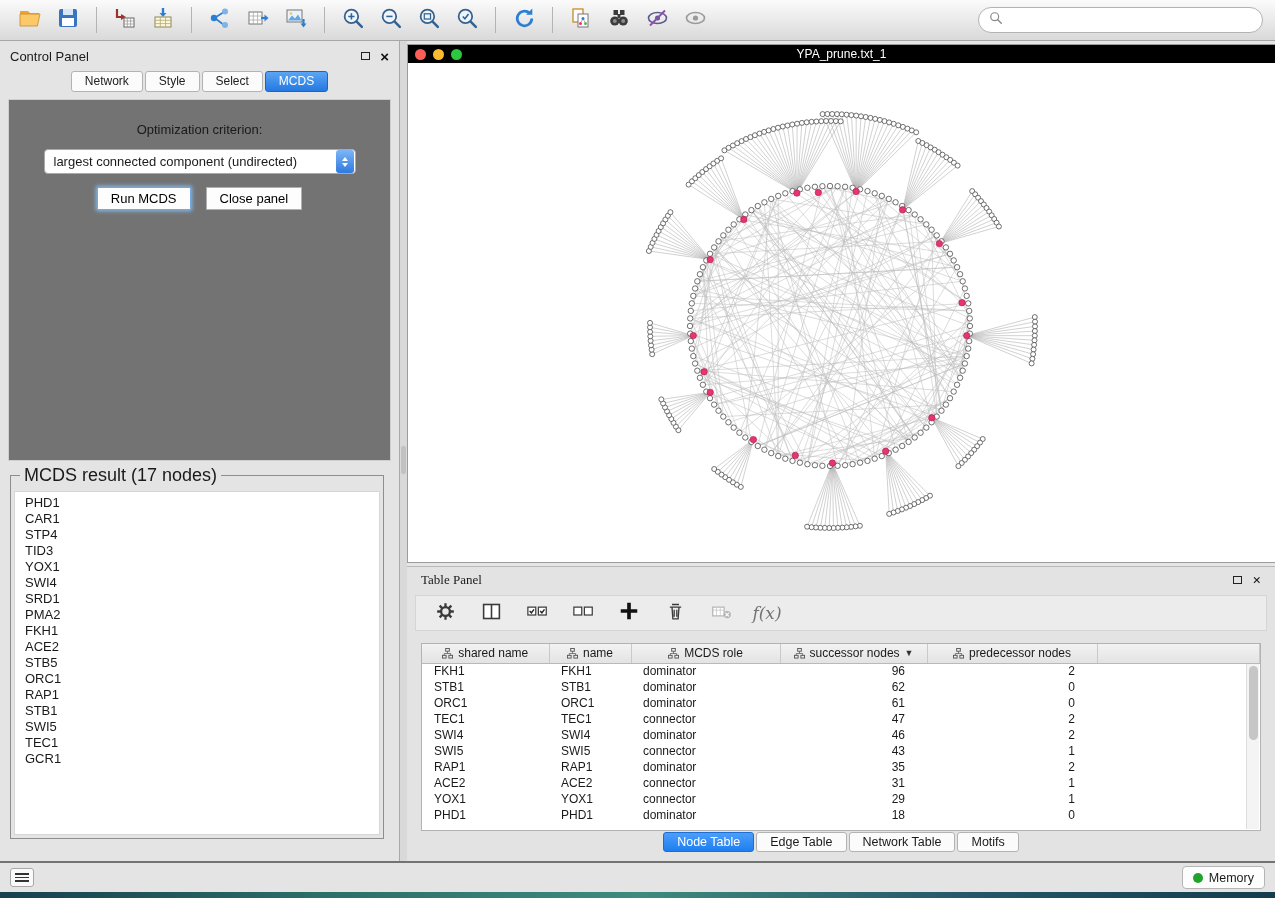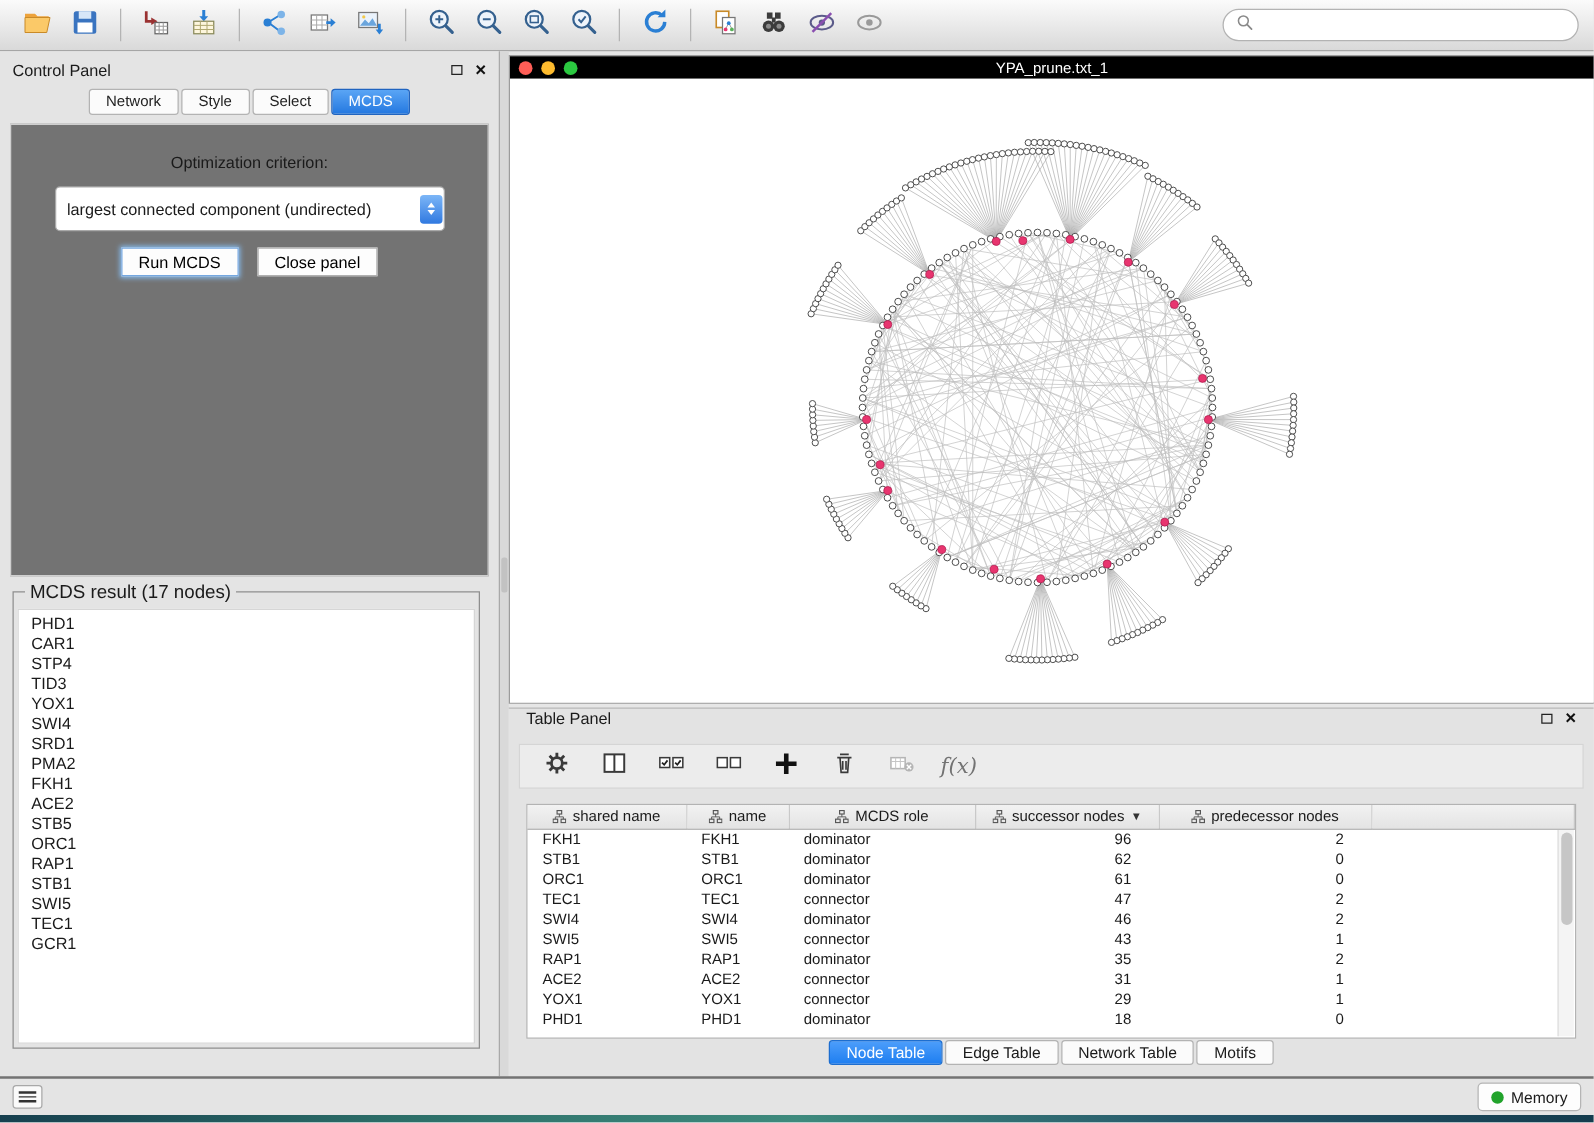--- a/index.html
+++ b/index.html
@@ -21,53 +21,53 @@
   .control-panel { position:absolute; left:0; top:41px; width:400px; bottom:37px; background:#e4e4e4; border-right:1px solid #a9a9a9; }
   .panel-head { height:30px; display:flex; align-items:center; padding:0 10px; font-size:13px; }
   .panel-head .win-btns { margin-left:auto; display:flex; gap:10px; align-items:center; }
   .float-box { width:9px; height:8px; border:1.5px solid #222; display:inline-block; }
   .close-x { font-size:15px; font-weight:bold; line-height:1; color:#111; }
   .cp-tabs { display:flex; justify-content:center; gap:2px; height:21px; }
   .cp-tab { font-size:12px; padding:2px 13px; background:#fbfbfb; border:1px solid #b3b3b3; border-radius:3px; color:#222; }
   .cp-tab.active { background:linear-gradient(#5aa5f5,#2478e0); border-color:#2064c0; color:#fff; }
   .cp-tabcontent { position:absolute; top:58px; left:8px; right:8px; height:362px; background:#737373; border:1px solid #cfcfcf; }
   .opt-label { text-align:center; margin-top:22px; font-size:13px; }
-  .combo { width:312px; height:36px; margin:12px auto 0; background:#fff; border:1px solid #a9a9a9; border-radius:4px;
+  .combo { width:312px; height:25px; margin:12px auto 0; background:#fff; border:1px solid #a9a9a9; border-radius:4px;
     display:flex; align-items:center; font-size:13px; padding-left:9px; }
   .combo-text { flex:1; }
   .combo-stepper { width:18px; height:23px; margin-right:1px; border-radius:3px; background:linear-gradient(#7cb6f7,#3079e0);
     display:flex; flex-direction:column; align-items:center; justify-content:center; gap:2px; }
   .arrow-up { width:0; height:0; border-left:3.5px solid transparent; border-right:3.5px solid transparent; border-bottom:4px solid #fff; }
   .arrow-dn { width:0; height:0; border-left:3.5px solid transparent; border-right:3.5px solid transparent; border-top:4px solid #fff; }
   .btn-row { display:flex; justify-content:center; gap:15px; margin-top:13px; }
   .btn { font-size:13px; font-family:"Liberation Sans",sans-serif; padding:3px 13px; background:#fdfdfd; border:1px solid #b0b0b0; border-radius:0; }
   .btn.focused { border-color:#74a7e0; box-shadow:0 0 4px 1px #86bdf2; }
   .result-fieldset { position:absolute; top:424px; left:10px; right:15px; bottom:22px; border:1px solid #8e8e8e; padding:3px; }
-  .result-fieldset legend { font-size:15px; padding:0 4px; margin-left:6px; }
+  .result-fieldset legend { font-size:18px; padding:0 4px; margin-left:6px; }
   .result-list { position:absolute; left:3px; right:3px; top:5px; bottom:3px; background:#fff; border:1px solid #d6d6d6; overflow:hidden; padding:3px 0; }
   .result-item { font-size:13px; line-height:16px; padding-left:10px; }
 
   
   .gutter { position:absolute; left:400px; width:7px; top:41px; bottom:37px; background:#d9d9d9; }
   .gutter-handle { position:absolute; top:405px; left:1px; width:5px; height:28px; background:#c2c2c2; border-radius:2px; }
 
   
   .right-side { position:absolute; left:407px; right:0; top:41px; bottom:37px; }
   .net-window { position:absolute; left:1px; right:0; top:4px; height:517px; background:#fff; box-shadow:0 0 0 1px #9c9c9c; }
   .net-titlebar { height:18px; background:#000; display:flex; align-items:center; padding:0 7px; position:relative; }
   .traffic { display:flex; gap:7px; }
   .light { width:11px; height:11px; border-radius:50%; }
   .light.red { background:#ff5e57; } .light.yellow { background:#febb2e; } .light.green { background:#2bc840; }
   .net-title { position:absolute; left:0; right:0; text-align:center; color:#fff; font-size:12px; }
   .net-canvas { position:absolute; top:18px; left:0; right:0; bottom:0; background:#fff; overflow:hidden; }
   .net-canvas svg { width:100%; height:100%; }
 
   
   .table-panel { position:absolute; left:0; right:0; top:525px; bottom:0; background:#e3e3e3; border-top:1px solid #b9b9b9; }
-  .tp-head { height:26px; display:flex; align-items:flex-start; padding:0 14px; font-size:13px; }
+  .tp-head { height:26px; display:flex; align-items:center; padding:0 14px; font-size:13px;font-family:Liberation Serif, serif; }
   .tp-toolbar { height:36px; background:#ececec; border:1px solid #d5d5d5; margin:2px 8px 0; display:flex; align-items:center; gap:20px; padding:0 16px; }
   .tp-tool { display:flex; align-items:center; justify-content:center; width:26px; height:26px; }
   .plus-glyph svg path { fill:#111; }
   .fx-label { font-size:17px; font-style:italic; font-family:"DejaVu Serif", serif; color:#737373; }
   .table-wrap { position:absolute; top:76px; left:14px; right:14px; height:188px; background:#fff; border:1px solid #b3b3b3; }
   table.node-table { border-collapse:collapse; width:100%; table-layout:fixed; }
   .node-table th { height:19px; background:linear-gradient(#f2f2f2,#e3e3e3); border-right:1px solid #c9c9c9; border-bottom:1px solid #b9b9b9;
     font-size:12px; font-weight:normal; text-align:center; white-space:nowrap; overflow:hidden; }
   .th-inner { display:flex; align-items:center; justify-content:center; gap:5px; padding:0 4px; }
   .node-table td { height:16px; font-size:12px; padding:0 12px; white-space:nowrap; overflow:hidden; }

